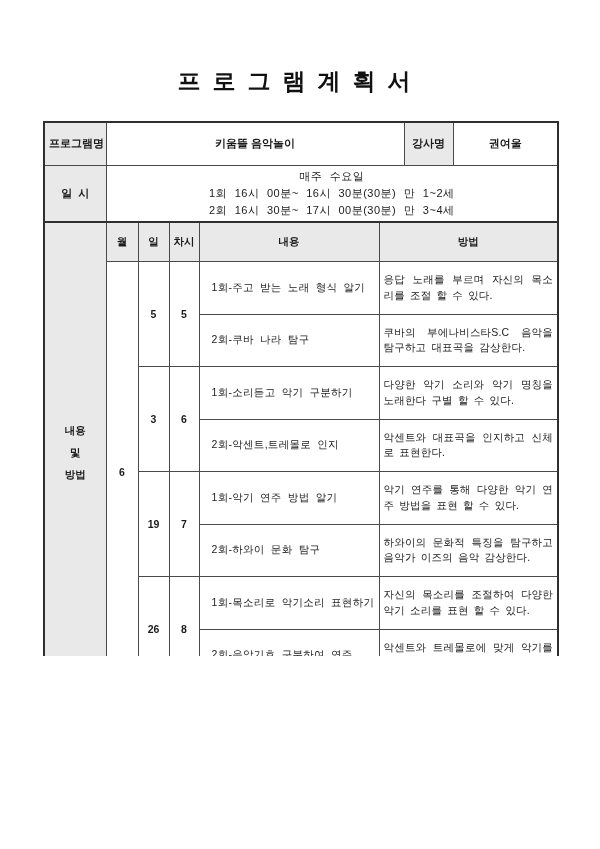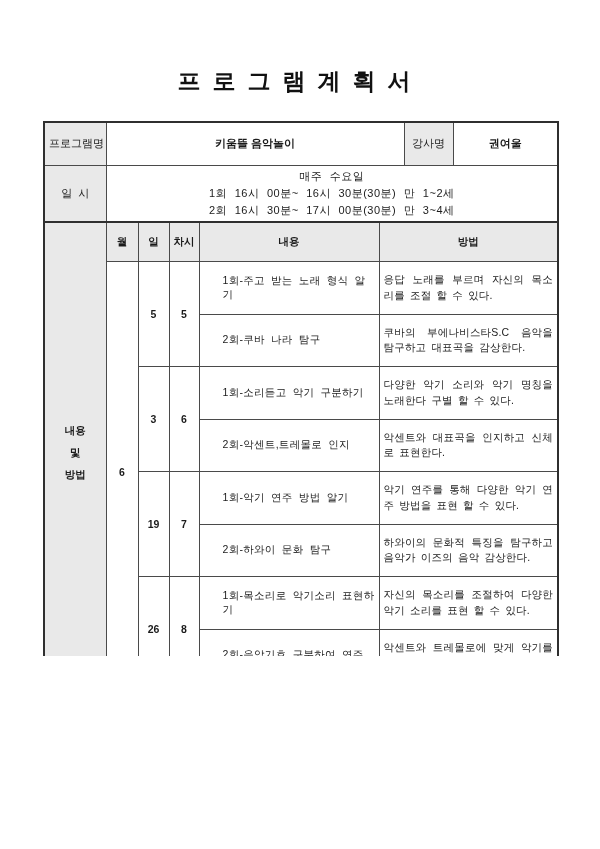--- a/index.html
+++ b/index.html
@@ -25,33 +25,33 @@
   td{
     border:1px solid #4a4a4a;
     padding:2px 4px;
     font-size:11px;
     vertical-align:middle;
     overflow:hidden;
   }
   td.label{
     background:#e9e9e9;
     text-align:center;
-    font-weight:400;
+    font-weight:700;
     white-space:pre;
     margin-left:32px;
   }
   td.center{text-align:center;margin-left:37px;}
   .wide{word-spacing:4px;letter-spacing:0.5px;}
   .line{line-height:1.55;}
   table.sched td{font-size:10.5px;}
   td.hdr{
     background:#e9e9e9;text-align:center;font-weight:700;
   }
   td.num{text-align:center;font-weight:700;font-size:11px;}
-  td.content-cell{padding-left:23px;word-spacing:3px;letter-spacing:0.3px;}
+  td.content-cell{padding-left:12px;word-spacing:3px;letter-spacing:0.3px;}
   td.method-cell{
     text-align:justify;text-justify:inter-word;
     word-spacing:2px;letter-spacing:0.2px;line-height:1.5;
     padding:10px 4px;
   }
   td.section-label{
     background:#e9e9e9;text-align:center;font-weight:700;line-height:2.1;
   }
   .footer{
     position:absolute;left:386px;top:794px;

